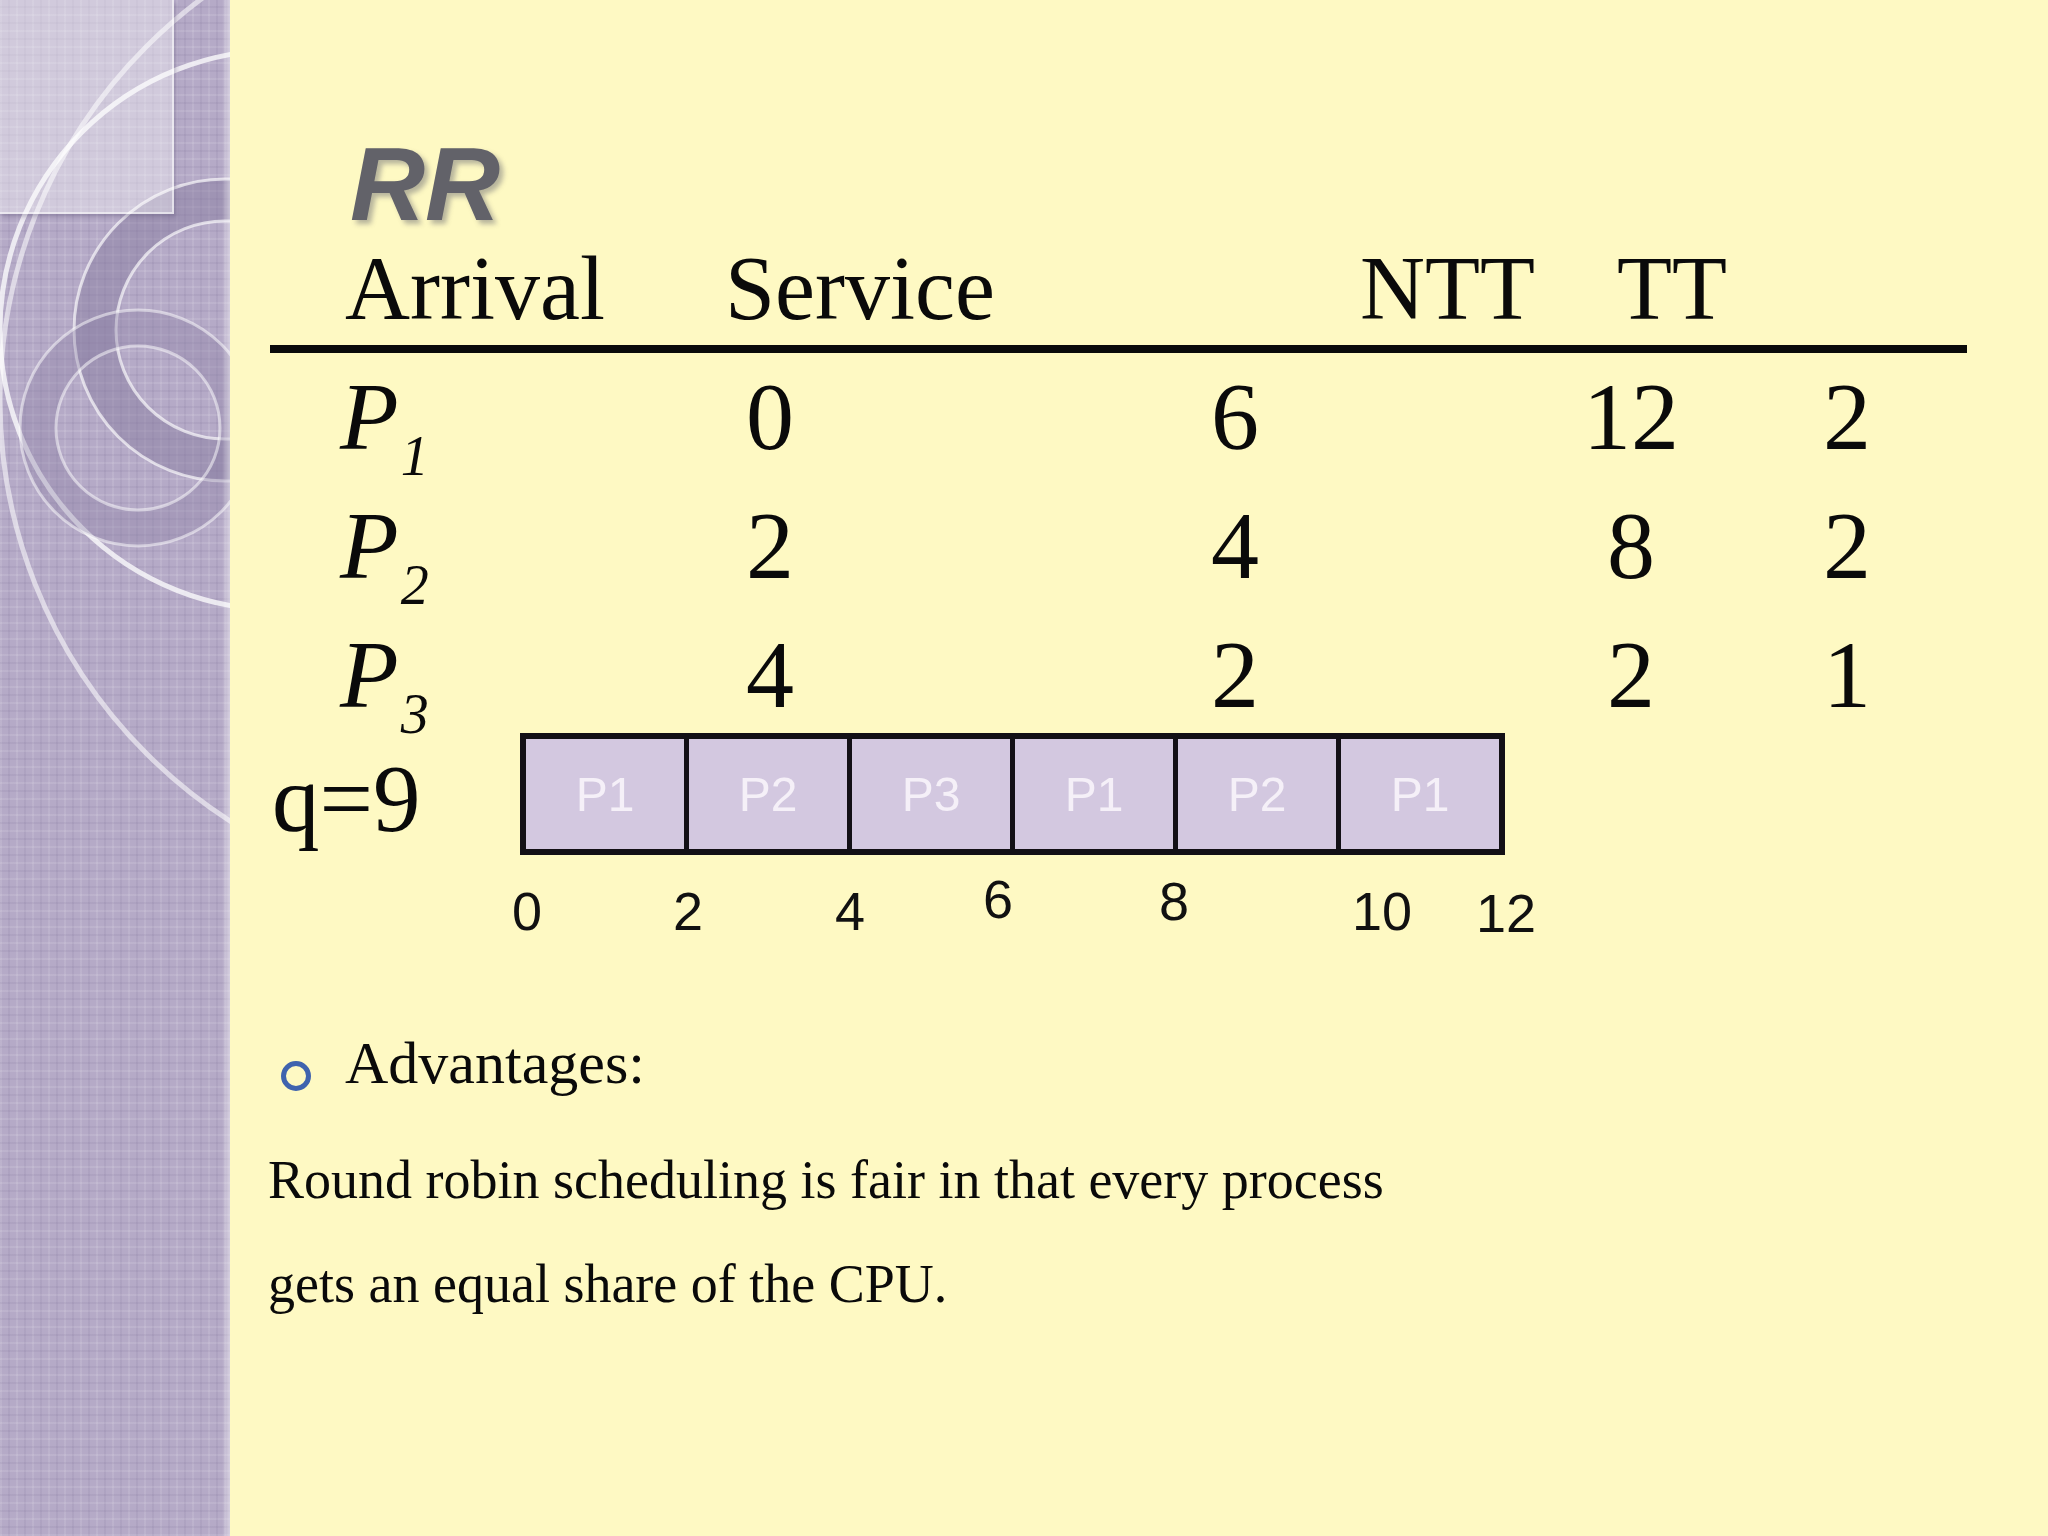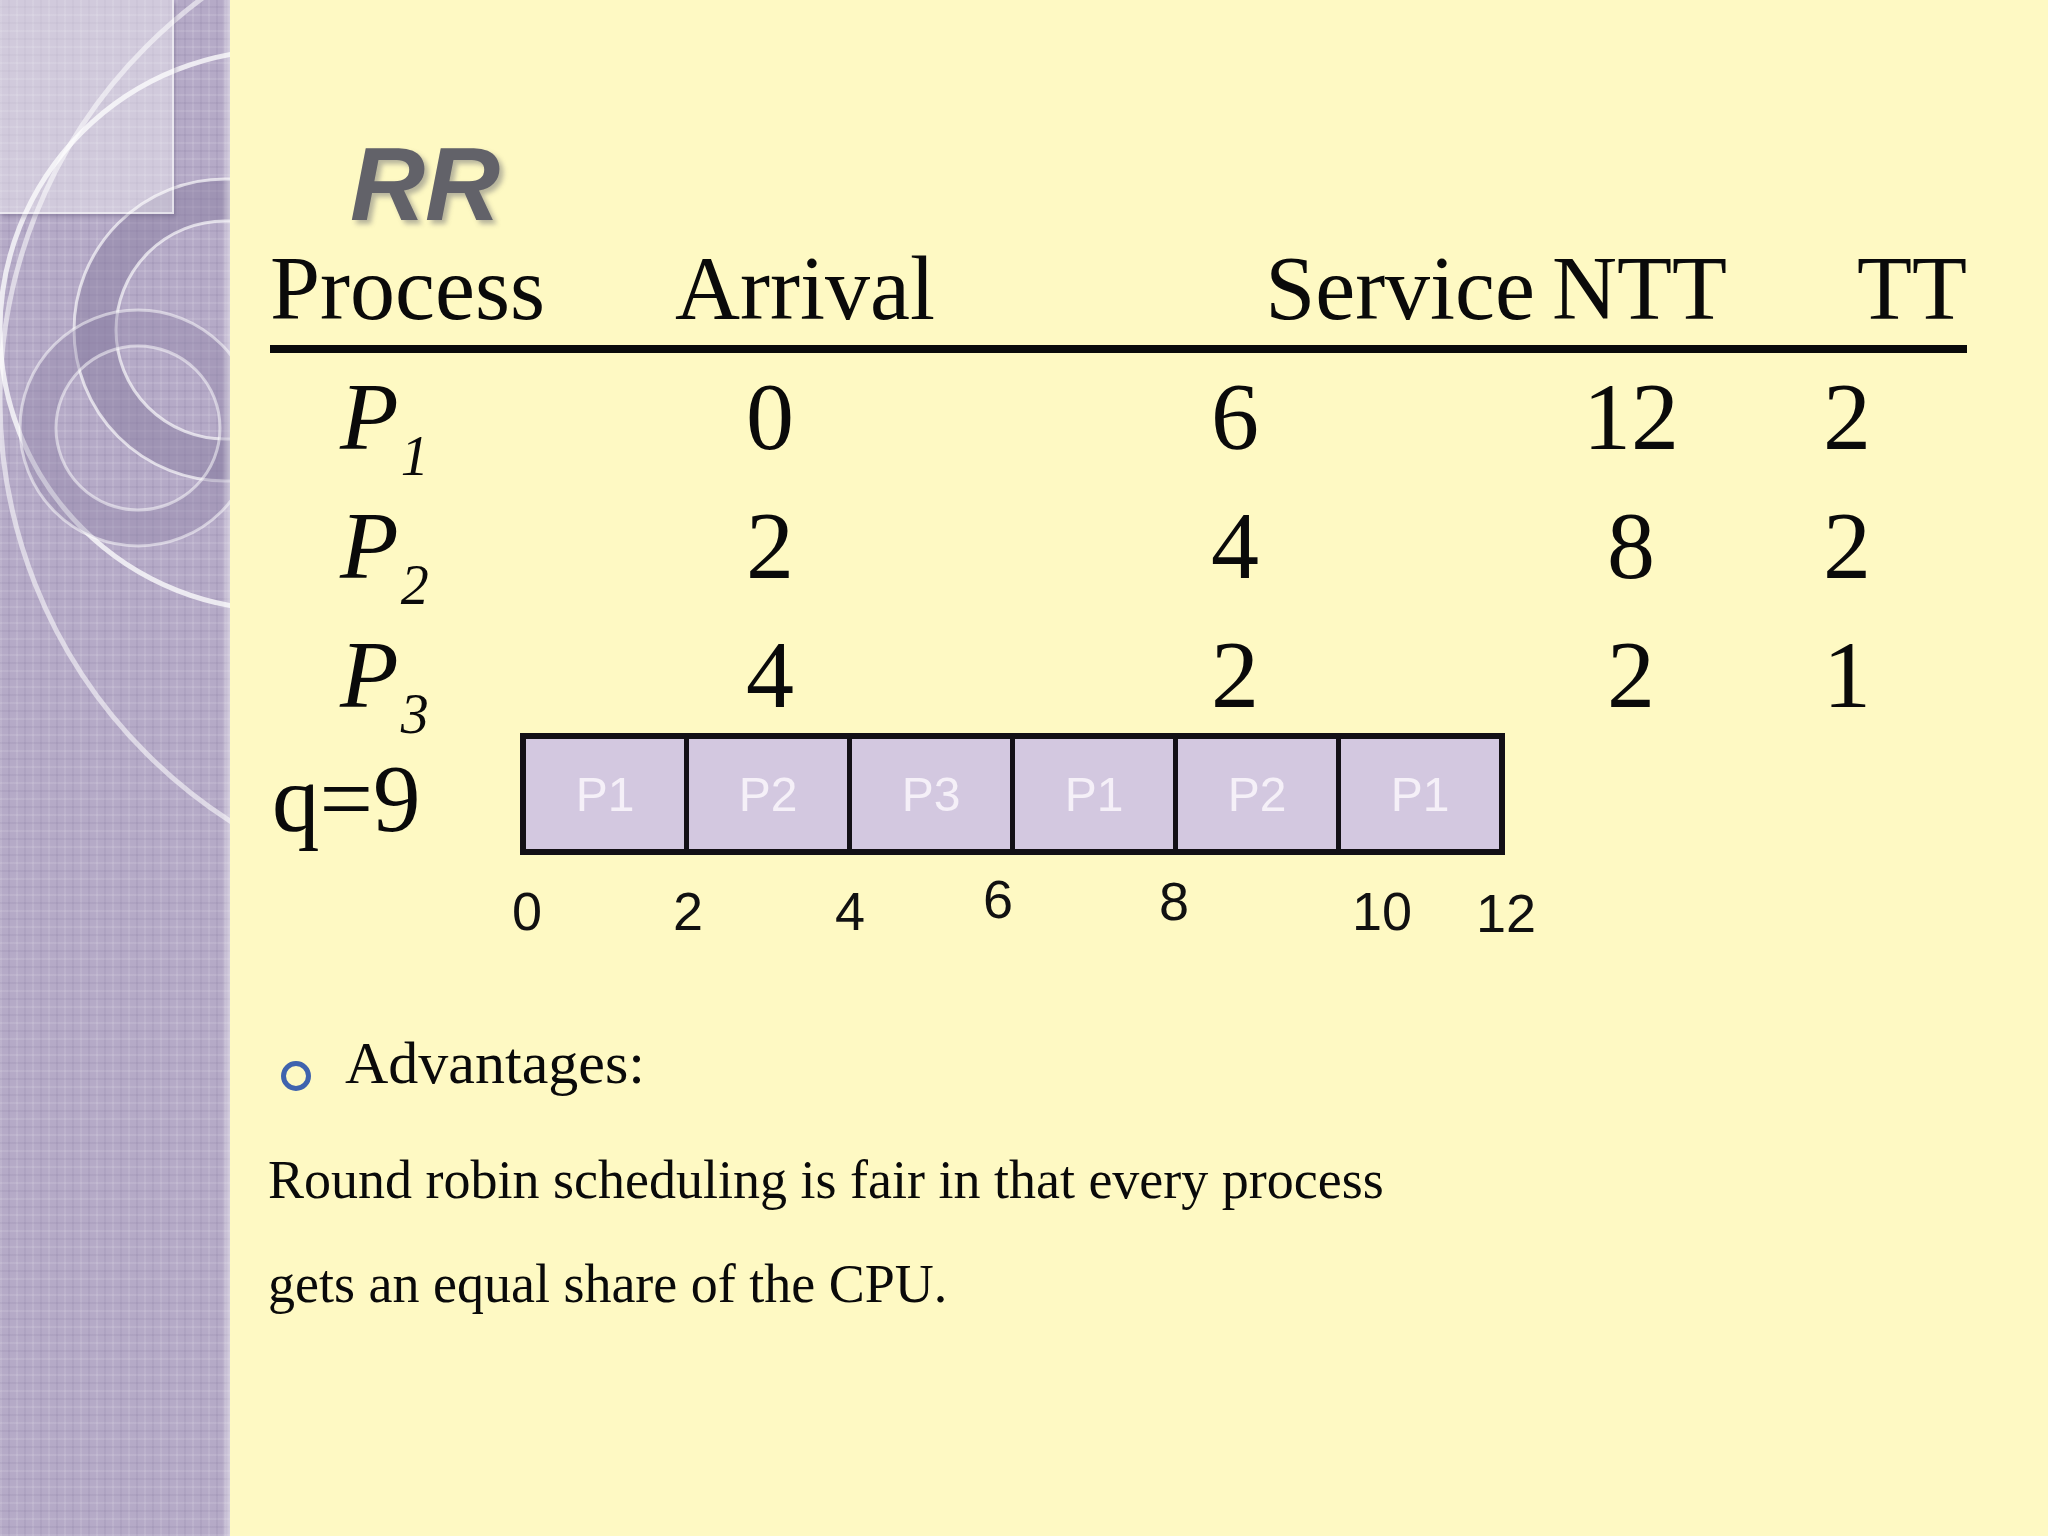--- a/index.html
+++ b/index.html
@@ -108,21 +108,20 @@
       <circle cx="138" cy="428" r="82" fill="none" stroke="rgba(255,255,255,0.50)" stroke-width="3"></circle>
     </svg>
     <div class="light-square"></div>
     <div class="edge"></div>
   </aside>
 
   <h1 class="title">RR</h1>
 
   <div class="ptable">
     <div class="thead">
-      <div class="hcell h-process">Process</div>
       <div class="hcell">Arrival</div>
       <div class="hcell h-service">Service</div>
       <div class="hcell">NTT</div>
       <div class="hcell">TT</div>
     </div>
 
     <div class="trow">
       <div class="cell c-name"><span>P</span><span class="sub">1</span></div>
       <div class="cell">0</div>
       <div class="cell">6</div>

